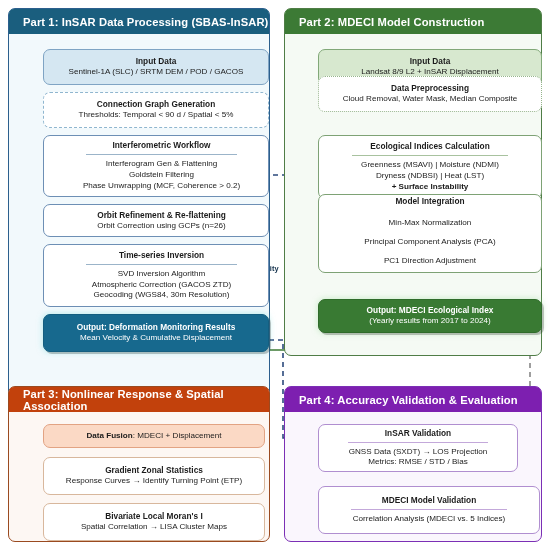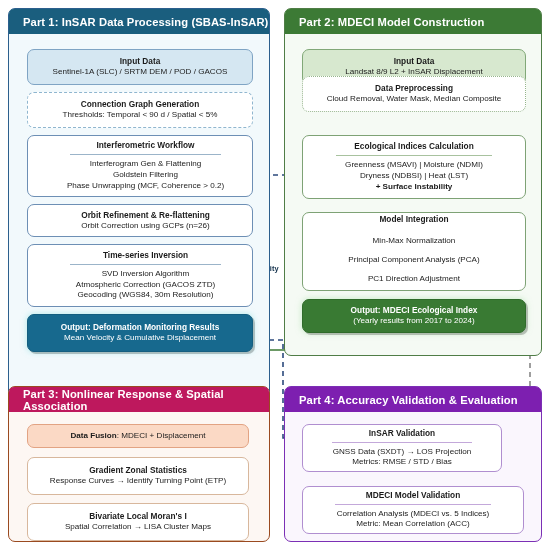--- a/index.html
+++ b/index.html
@@ -24,32 +24,33 @@
   .panel-body{position:absolute;left:0;right:0;top:25px;bottom:0;}
 
   #p1{left:8px;top:8px;width:262px;height:396px;
       border:1.4px solid #2c5f8d;background:#f2f9fc;}
   #p1 .panel-title{background:#1a5e7e;}
   #p2{left:284px;top:8px;width:258px;height:348px;
       border:1.4px solid #4f7d46;background:#f5faf4;}
   #p2 .panel-title{background:#3c7a35;}
   #p3{left:8px;top:386px;width:262px;height:156px;
       border:1.4px solid #9a4a20;background:#fdf7f3;}
-  #p3 .panel-title{background:#be185d;}
+  #p3 .panel-title{background:#c2410c;}
   #p4{left:284px;top:386px;width:258px;height:156px;
       border:1.4px solid #7b2fb5;background:#faf6fd;}
   #p4 .panel-title{background:#7d1fb0;}
 
   
   .node{
     position:absolute;box-sizing:border-box;
     border-radius:7px;
     display:flex;flex-direction:column;align-items:center;justify-content:center;
     text-align:center;font-size:8.1px;color:#1b1b1b;line-height:1.33;
     padding:3px 5px;
+    margin-left:16px;
   }
   .node .ttl{font-weight:bold;font-size:8.3px;}
   .node .sub{font-size:8.1px;}
   .node .rule{width:74%;height:1px;margin:3px 0 4px;}
 
   
   .b1{border:1px solid #6d8fb5;background:#ffffff;padding-left:16px;}
   .b1-in{border:1px solid #7fa4c4;background:#d5e7f2;}
   .b1-d{border:1.1px dashed #8fb6cf;background:#ffffff;}
   .b1-out{border:1px solid #145e80;background:#17698e;color:#ffffff;
@@ -199,21 +200,21 @@
       </div>
 
       <div class="node b2" style="left:17px;top:101px;width:224px;height:64px;">
         <div class="ttl">Ecological Indices Calculation</div>
         <div class="rule rule2"></div>
         <div class="sub">Greenness (MSAVI) | Moisture (NDMI)</div>
         <div class="sub">Dryness (NDBSI) | Heat (LST)</div>
         <div class="sub" style="font-weight:bold;">+ Surface Instability</div>
       </div>
 
-      <div class="node b2" style="left:17px;top:178px;width:224px;height:79px;">
+      <div class="node b2" style="left:17px;top:160px;width:224px;height:79px;">
         <div class="ttl">Model Integration</div>
         <div class="rule rule2"></div>
         <div class="sub" style="margin:4px 0;">Min-Max Normalization</div>
         <div class="sub" style="margin:4px 0;">Principal Component Analysis (PCA)</div>
         <div class="sub" style="margin:4px 0;">PC1 Direction Adjustment</div>
       </div>
 
       <div class="node b2-out" style="left:17px;top:265px;width:224px;height:34px;">
         <div class="ttl">Output: MDECI Ecological Index</div>
         <div class="sub">(Yearly results from 2017 to 2024)</div>
@@ -249,18 +250,17 @@
         <div class="ttl">InSAR Validation</div>
         <div class="rule rule4"></div>
         <div class="sub">GNSS Data (SXDT) → LOS Projection</div>
         <div class="sub">Metrics: RMSE / STD / Bias</div>
       </div>
 
       <div class="node b4" style="left:17px;top:74px;width:222px;height:48px;">
         <div class="ttl">MDECI Model Validation</div>
         <div class="rule rule4"></div>
         <div class="sub">Correlation Analysis (MDECI vs. 5 Indices)</div>
-        <div class="sub">Metric: Mean Correlation (ACC)</div>
       </div>
     </div>
   </div>
 
 </div>
 
 </body></html>

